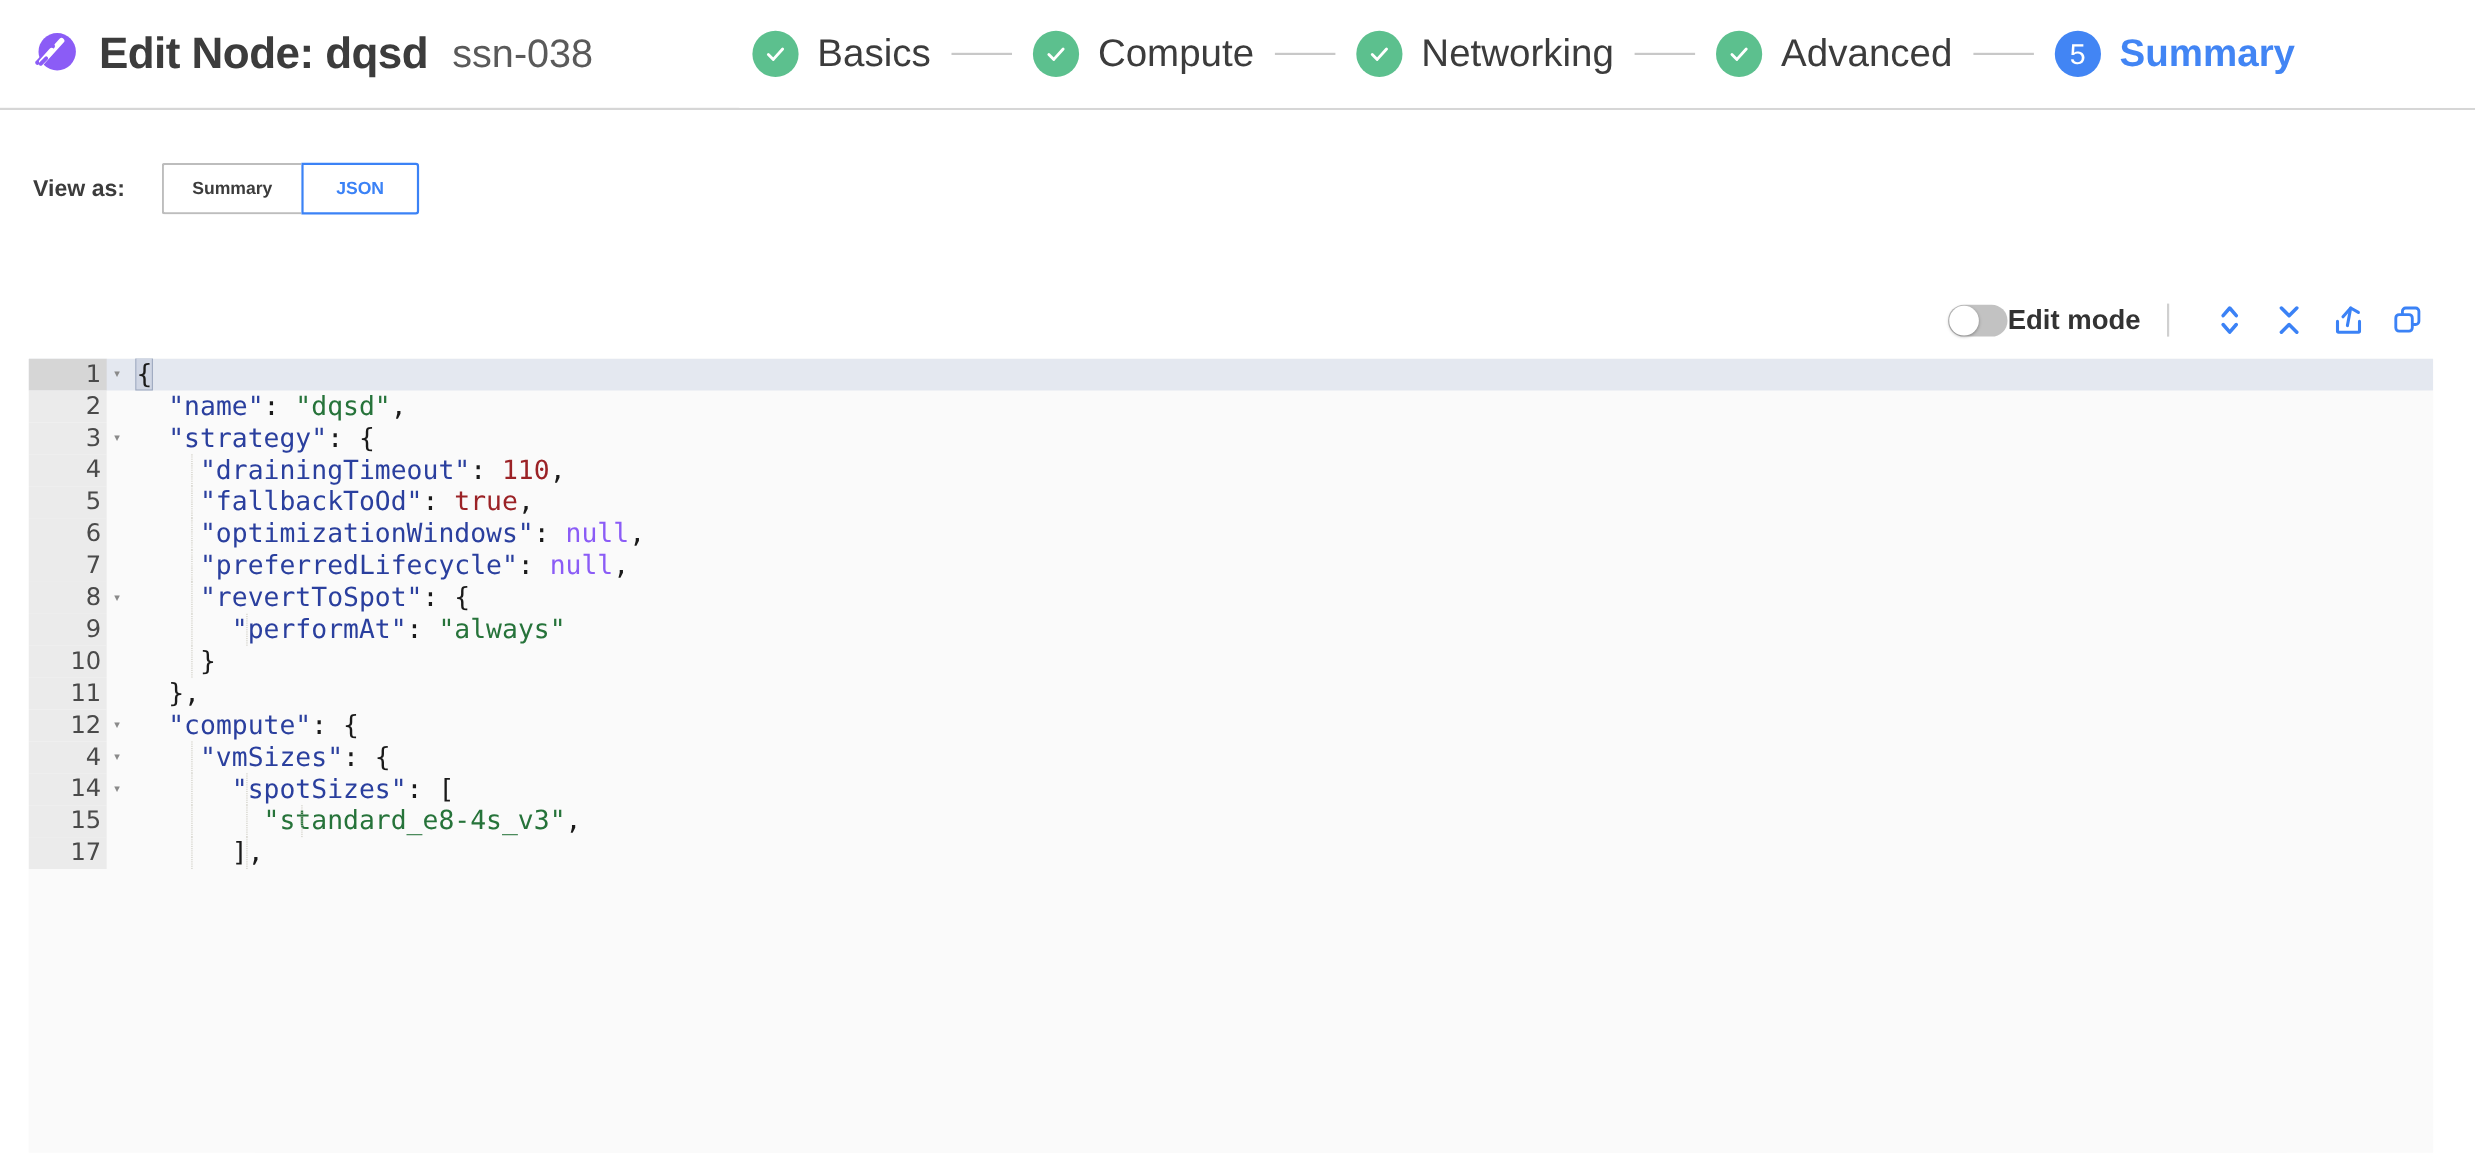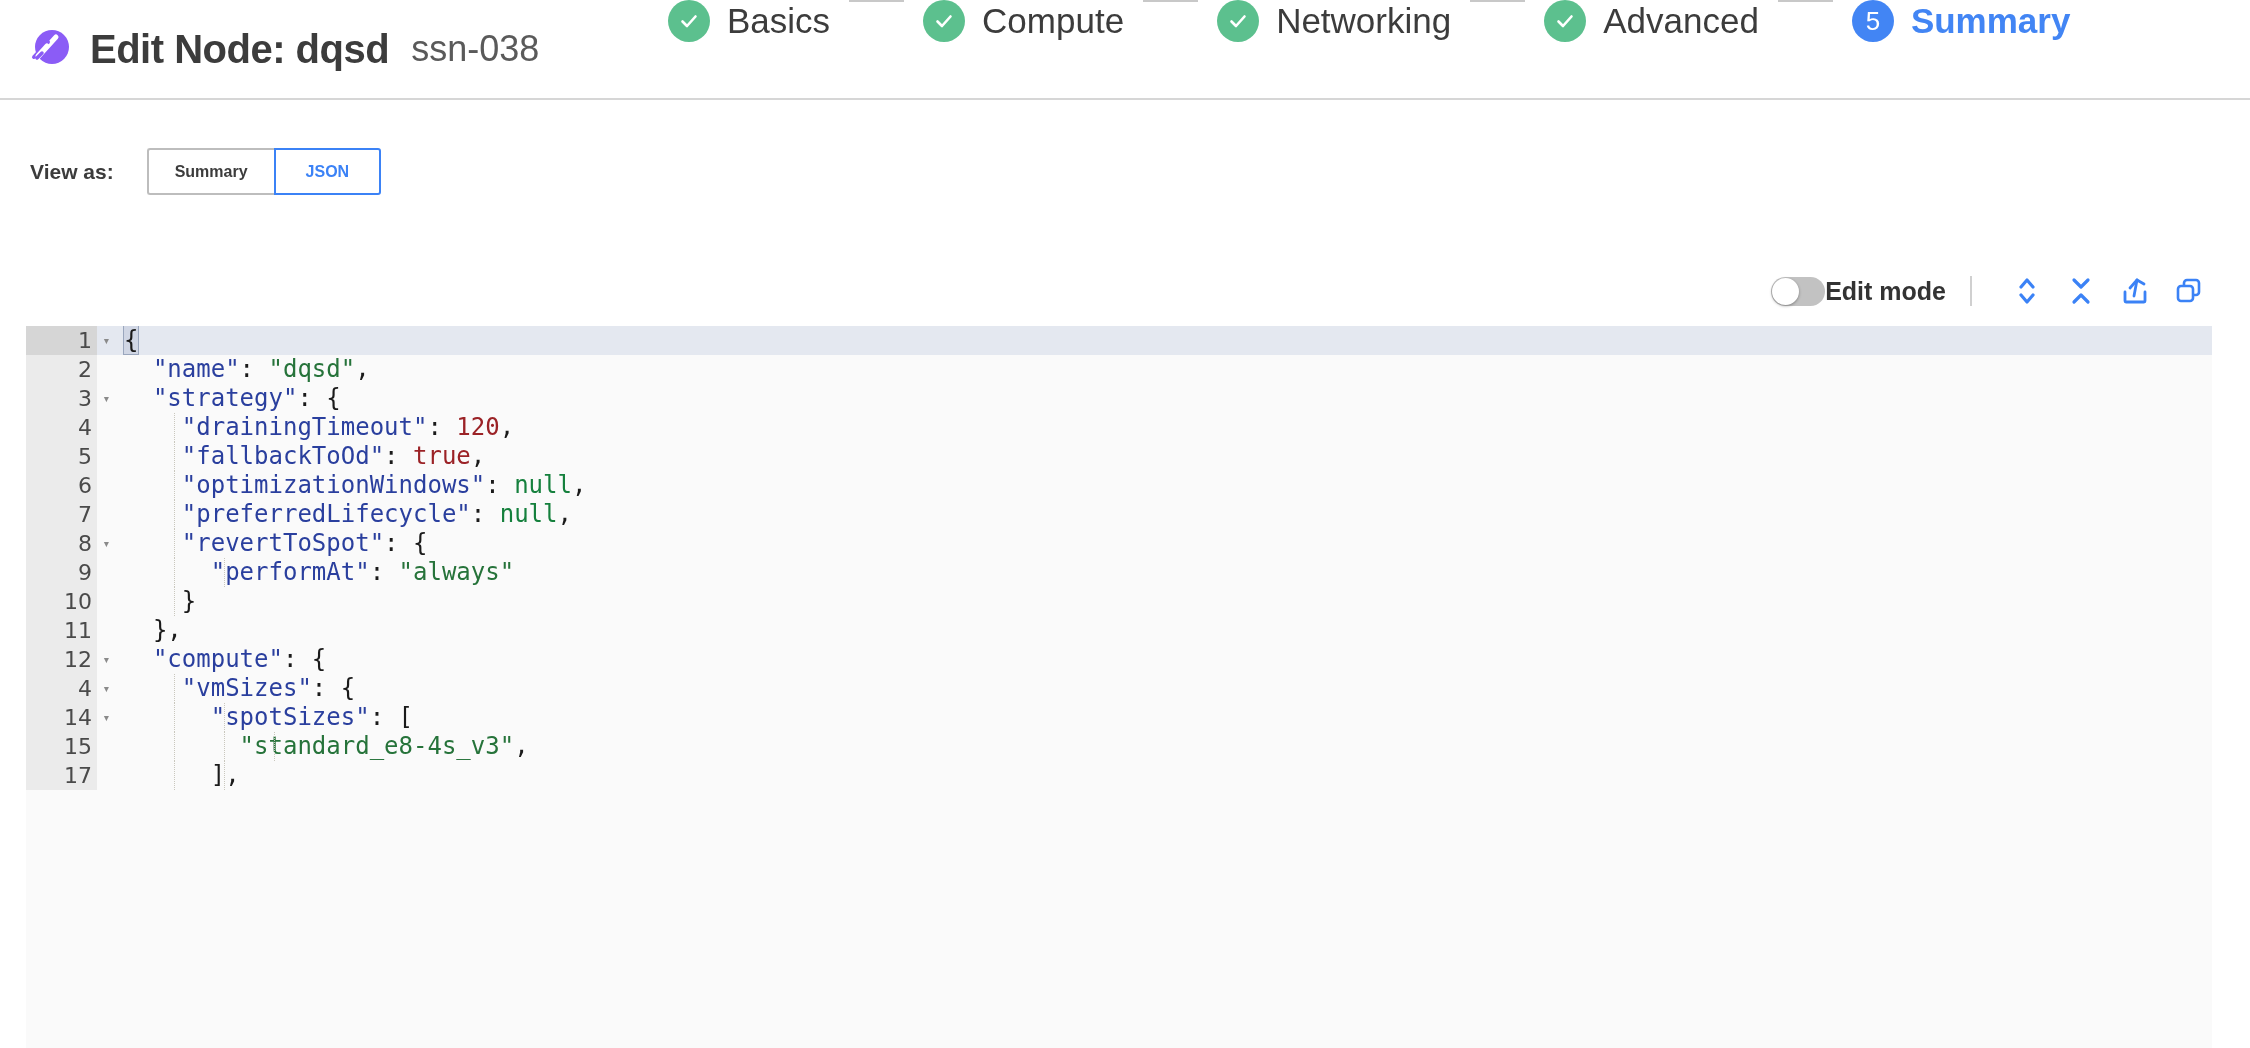--- a/index.html
+++ b/index.html
@@ -42,25 +42,25 @@
     font-size: 36px;
     font-weight: normal;
     color: #5a5a5a;
     margin-left: 22px;
     flex: 0 0 auto;
   }
 
   
   .stepper {
     position: absolute;
-    left: 656px; top: 0;
+    left: 672px; top: 0;
     right: 0; height: 98px;
     background: #ffffff;
     display: flex;
-    align-items: flex-start;
+    align-items: center;
     padding-left: 12px;
   }
   .step { display: flex; align-items: center; flex: 0 0 auto; }
   .step-circle {
     width: 42px; height: 42px;
     border-radius: 50%;
     display: flex; align-items: center; justify-content: center;
     flex: 0 0 42px;
   }
   .step-circle.done { background: #5cc08e; }
@@ -198,21 +198,21 @@
     font-size: 24px;
     line-height: 29px;
     color: #1a1a1a;
     padding-left: 8px;
     white-space: pre;
     position: relative;
   }
   .k  { color: #2a3f9e; }   
   .s  { color: #26733a; }   
   .n  { color: #9b2226; }   
-  .nl { color: #15803d; }   
+  .nl { color: #8b5cf6; }   
   .p  { color: #1a1a1a; }   
   .bracket-hl {
     background: #d0d6e4;
     outline: 1px solid #9aa6bd;
   }
   .indent-guide {
     position: absolute;
     top: 0; bottom: 0;
     width: 1px;
     border-left: 1px dotted #c9c7bd;
@@ -348,21 +348,21 @@
         <span class="ln">3</span>
       </div>
       <div class="fold">▾</div>
       <div class="code-text"><span>  </span><span class="k">"strategy"</span><span class="p">: {</span></div>
     </div>
     <div class="code-line">
       <div class="gutter">
         <span class="ln">4</span>
       </div>
       <div class="fold empty">▾</div>
-      <div class="code-text"><span class="indent-guide" style="left: 58px;"></span><span>    </span><span class="k">"drainingTimeout"</span><span class="p">: </span><span class="n">120</span><span class="p">,</span></div>
+      <div class="code-text"><span class="indent-guide" style="left: 58px;"></span><span>    </span><span class="k">"drainingTimeout"</span><span class="p">: </span><span class="n">110</span><span class="p">,</span></div>
     </div>
     <div class="code-line">
       <div class="gutter">
         <span class="ln">5</span>
       </div>
       <div class="fold empty">▾</div>
       <div class="code-text"><span class="indent-guide" style="left: 58px;"></span><span>    </span><span class="k">"fallbackToOd"</span><span class="p">: </span><span class="n">true</span><span class="p">,</span></div>
     </div>
     <div class="code-line">
       <div class="gutter">

